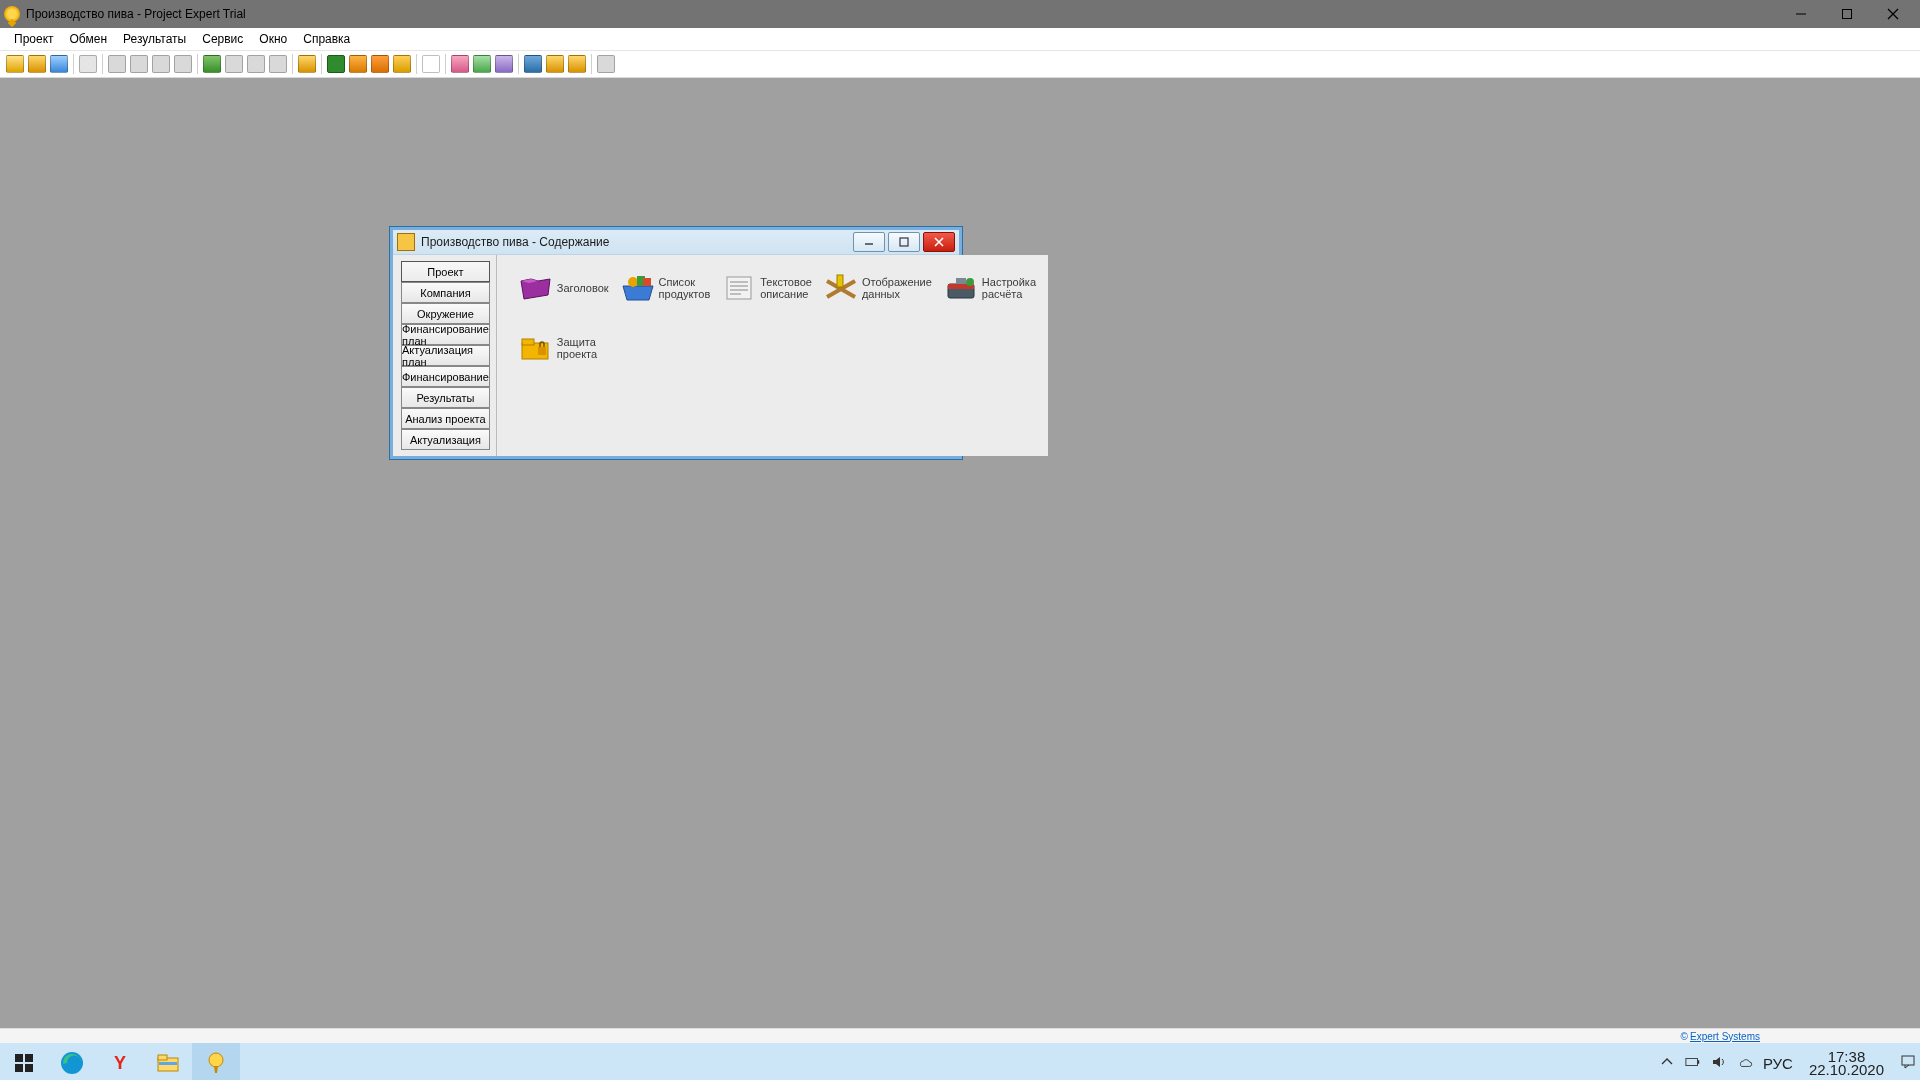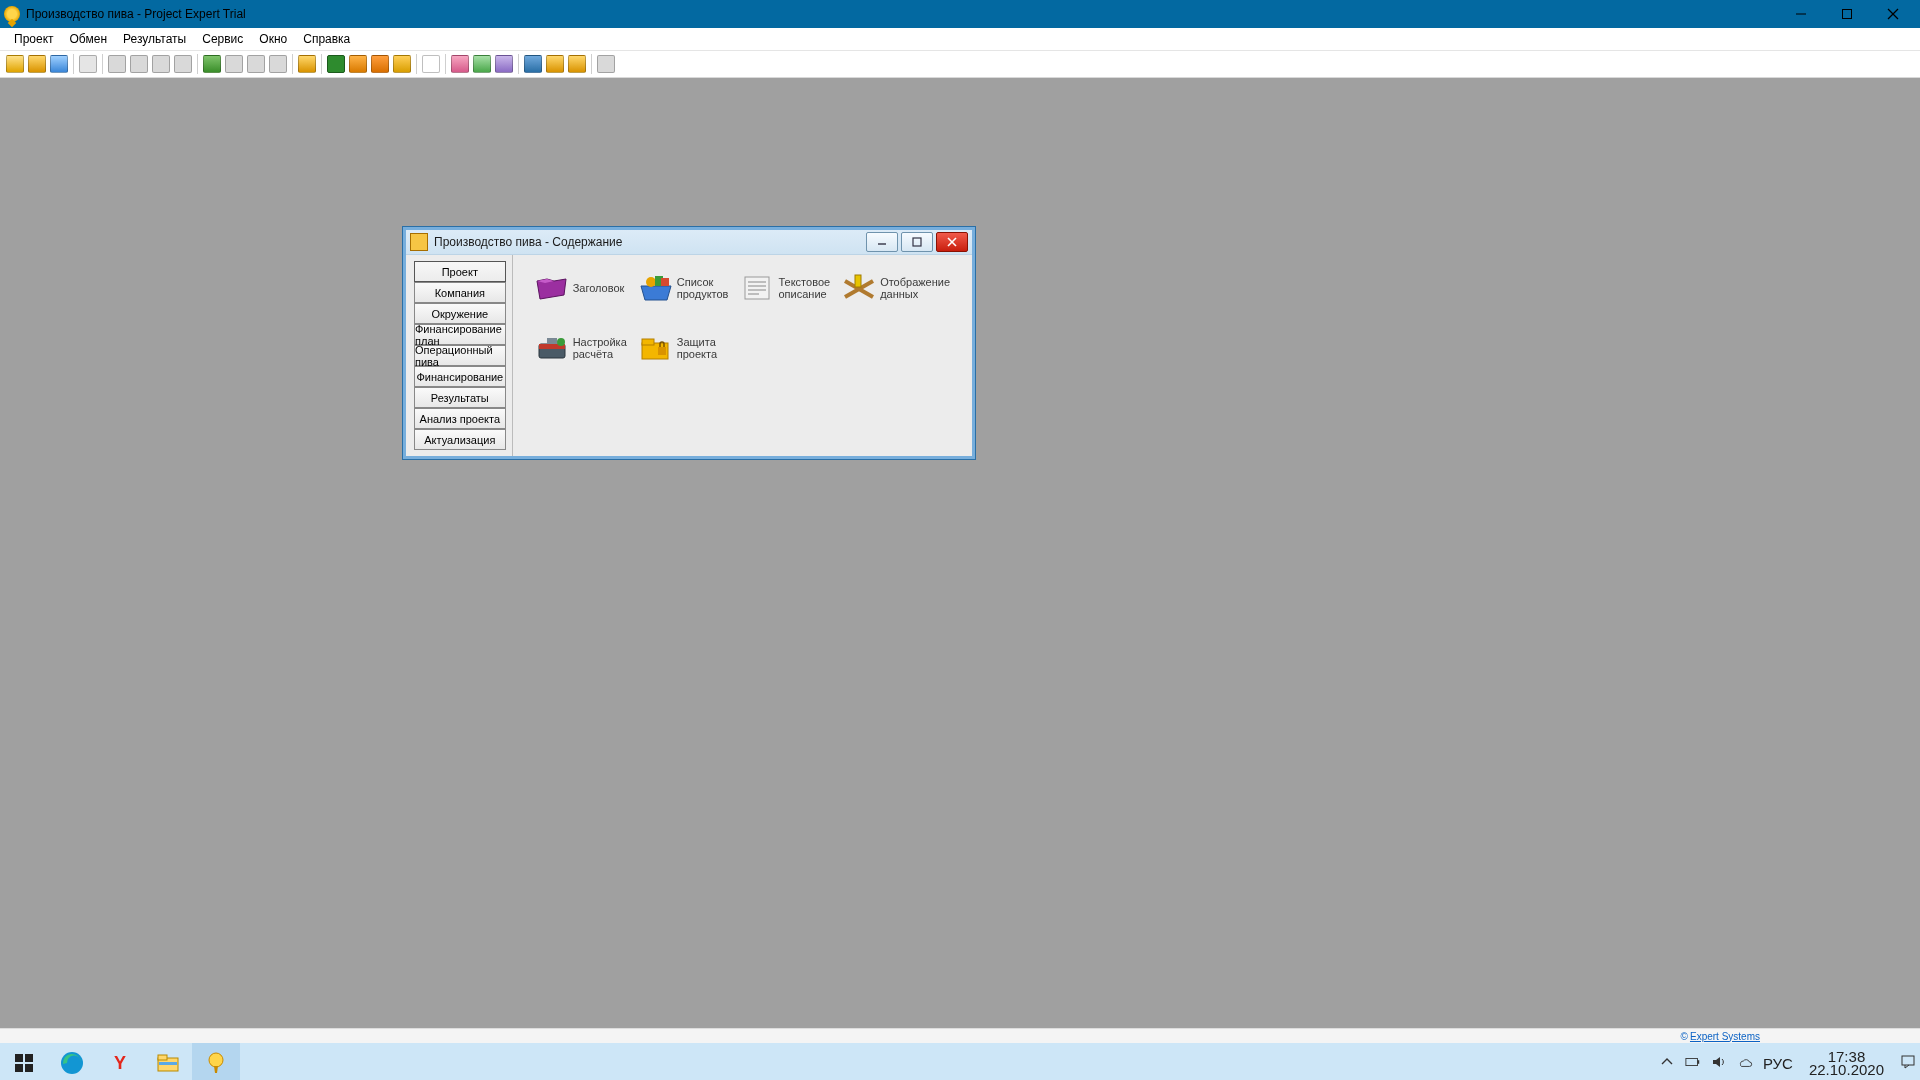--- a/index.html
+++ b/index.html
@@ -1,48 +1,48 @@
 <!DOCTYPE html>
 <html><head>
 <meta charset="utf-8">
 <style>
   html,body{margin:0;padding:0;width:1920px;height:1080px;font-family:"Segoe UI",Tahoma,sans-serif;font-size:12px;overflow:hidden;background:#fff}
-  .titlebar{height:28px;display:flex;align-items:center;padding:0 4px;background:#0369a1}
+  .titlebar{height:28px;display:flex;align-items:center;padding:0 4px;background:#737373}
   .titlebar .app-icon{width:16px;height:16px;border-radius:50%;background:radial-gradient(circle,#ffd54a 40%,#e6a400 70%);margin-right:6px;position:relative}
   .titlebar .app-icon::after{content:"";position:absolute;left:5px;bottom:-4px;width:6px;height:6px;background:#e6a400;transform:rotate(45deg)}
   .titlebar .title{font-size:12px;color:#000}
   .winbtns{margin-left:auto;display:flex}
   .winbtn{width:46px;height:28px;display:flex;align-items:center;justify-content:center;color:#000}
   .winbtn svg{width:12px;height:12px}
   .menubar{height:22px;display:flex;align-items:center;padding:0 6px;gap:0;font-size:12px;color:#000;border-top:0}
   .menubar .menuitem{padding:2px 8px}
   .toolbar{height:26px;background:#fff;border-top:1px solid #e5e5e5;border-bottom:1px solid #d9d9d9;display:flex;align-items:center;padding:0 4px;gap:0}
   .tbtn{width:22px;height:22px;display:flex;align-items:center;justify-content:center;margin:0 0px}
   .tsep{width:1px;height:20px;background:#cfcfcf;margin:0 3px}
   .tico{width:16px;height:16px;border:1px solid rgba(0,0,0,.25);border-radius:2px}
   .workspace{position:relative;background:#a0a0a0;height:calc(1080px - 28px - 22px - 26px - 14px - 40px);}
   .statusbar{height:14px;background:#f4f4f4;border-top:1px solid #ddd;display:flex;align-items:center;justify-content:flex-end;padding-right:160px;font-size:10px}
   .statusbar a{color:#0b62c4;text-decoration:underline}
   
-  .dlg{position:absolute;left:402px;top:148px;width:572px;border:1px solid #2a6fa6;background:#fff;box-shadow:0 0 0 3px #77aedc inset}
+  .dlg{position:absolute;left:389px;top:148px;width:572px;border:1px solid #2a6fa6;background:#fff;box-shadow:0 0 0 3px #77aedc inset}
   .dlg-outer{padding:3px;background:#77aedc}
   .dlg-frame{background:#fff}
   .dlg-title{height:24px;background:linear-gradient(#dcebf7,#cfe3f2);display:flex;align-items:center;padding:0 4px;border-bottom:1px solid #bcd4e6}
   .dlg-title .dicon{width:16px;height:16px;background:#f6c544;border:1px solid #a76e00;margin-right:6px}
   .dlg-title .dtitle{font-size:12px;color:#1b1b1b}
   .dlg-title .dctrls{margin-left:auto;display:flex;gap:3px}
   .dctrl{width:30px;height:18px;border:1px solid #6f93ad;border-radius:2px;background:linear-gradient(#f6fbff,#d7e7f3);display:flex;align-items:center;justify-content:center}
   .dctrl.close{background:linear-gradient(#f15a4a,#c81e0e);border-color:#8a1204;color:#fff}
   .dctrl svg{width:10px;height:10px}
   .dlg-body{display:flex;background:#ececec;min-height:200px}
   .navcol{width:129px;padding:6px 6px 6px 8px}
   .navbtn{height:19px;border:1px solid #888;background:linear-gradient(#fafafa,#e7e7e7);font-size:11px;color:#000;display:flex;align-items:center;justify-content:center;margin-bottom:0;border-bottom:1px solid #888}
   .navbtn.active{background:linear-gradient(#f7f7f7,#ececec);border:1px solid #555;font-weight:400}
   .content{flex:1;border-left:1px solid #bbb;background:#ececec;padding:16px 12px 12px 20px}
-  .grid{display:grid;grid-template-columns:repeat(4,1fr);row-gap:26px;column-gap:10px}
+  .grid{display:grid;grid-template-columns:repeat(5,1fr);row-gap:26px;column-gap:10px}
   .cell{display:flex;align-items:center;gap:2px}
   .cicon{width:38px;height:34px;flex:0 0 38px;display:flex;align-items:center;justify-content:center}
   .ctext{font-size:11px;color:#3a3a3a;line-height:12px;white-space:pre-line;text-align:left}
   .scrollgutter{width:14px;background:#ececec}
   
   .taskbar{height:40px;background:#cde6f7;display:flex;align-items:center}
   .start{width:48px;height:40px;display:flex;align-items:center;justify-content:center}
   .tb-item{width:48px;height:40px;display:flex;align-items:center;justify-content:center;position:relative}
   .tb-item.active{background:#b4d6ef}
   .tb-item.underline::after{content:"";position:absolute;left:4px;right:4px;bottom:0;height:2px;background:#1e88e5}
@@ -199,21 +199,21 @@
                 </svg>
               </div>
           </div>
         </div>
         <div class="dlg-body">
           <div class="navcol">
             <div class="navbtn active">Проект</div>
             <div class="navbtn">Компания</div>
             <div class="navbtn">Окружение</div>
             <div class="navbtn">Финансирование план</div>
-            <div class="navbtn">Операционный пива</div>
+            <div class="navbtn">Актуализация план</div>
             <div class="navbtn">Финансирование</div>
             <div class="navbtn">Результаты</div>
             <div class="navbtn">Анализ проекта</div>
             <div class="navbtn">Актуализация</div>
           </div>
           <div class="content">
             <div class="grid">
               <div class="cell">
                 <div class="cicon">
                   <svg width="36" height="30" viewBox="0 0 36 30">

